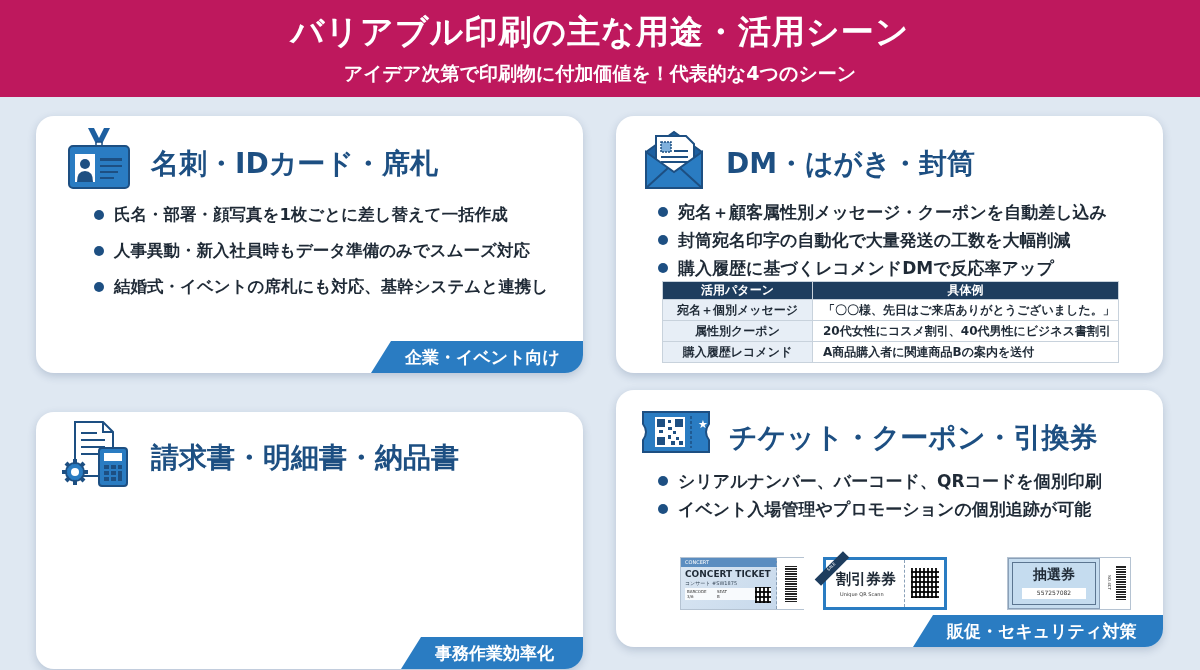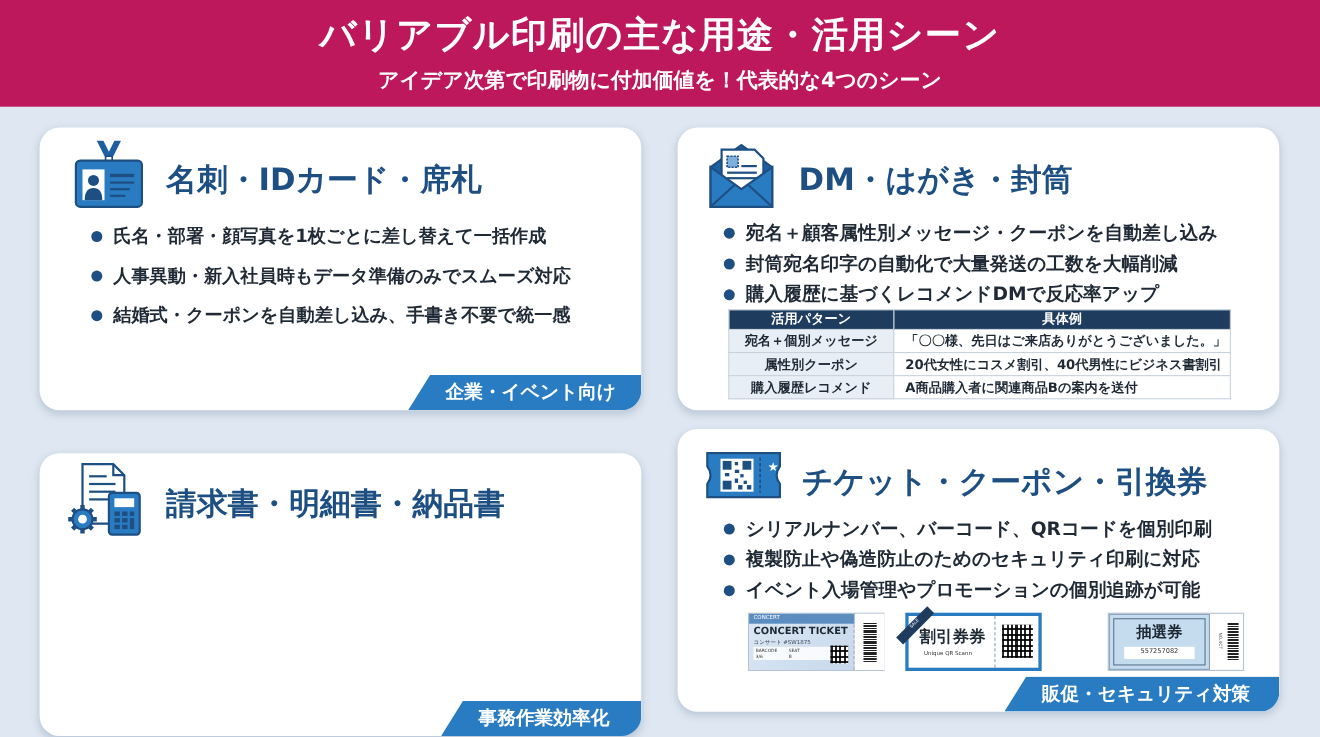--- a/index.html
+++ b/index.html
@@ -106,24 +106,24 @@
     <rect x="3" y="20" width="60" height="42" rx="4" fill="#2a7cc2" stroke="#1d4f82" stroke-width="2"></rect>
     <rect x="9" y="28" width="20" height="28" fill="#fff"></rect>
     <circle cx="19" cy="38" r="5" fill="#1d4f82"></circle>
     <path d="M11 56 Q11 45 19 45 Q27 45 27 56 Z" fill="#1d4f82"></path>
     <rect x="34" y="32" width="22" height="3" fill="#1d4f82"></rect>
     <rect x="34" y="39" width="22" height="2" fill="#1d4f82"></rect>
     <rect x="34" y="45" width="18" height="2" fill="#1d4f82"></rect>
     <rect x="34" y="51" width="14" height="2" fill="#1d4f82"></rect>
   </svg>
   <div class="card-title" style="left:115px;top:30px">名刺・IDカード・席札</div>
-  <ul class="bullets loose" style="left:45px;top:81px">
+  <ul class="bullets loose" style="left:56px;top:81px">
     <li>氏名・部署・顔写真を1枚ごとに差し替えて一括作成</li>
     <li>人事異動・新入社員時もデータ準備のみでスムーズ対応</li>
-    <li>結婚式・クーポンを自動差し込み、手書き不要で統一感</li>
+    <li>結婚式・イベントの席札にも対応、基幹システムと連携し</li>
   </ul>
   <div class="tag" style="width:212px">企業・イベント向け</div>
 </div>
 
 <div class="card" id="card-2">
   <svg class="icon" style="left:28px;top:12px" width="60" height="62" viewBox="0 0 60 62">
     <path d="M2 24 L30 4 L58 24 L58 60 L2 60 Z" fill="#1d5fa0" stroke="#1d4f82" stroke-width="2"></path>
     <path d="M12 8 L42 8 L50 16 L50 44 L12 44 Z" fill="#fff" stroke="#1d4f82" stroke-width="2"></path>
     <rect x="17" y="14" width="10" height="10" fill="#7fb0dc" stroke="#1d4f82" stroke-width="1.5" stroke-dasharray="2 1"></rect>
     <rect x="30" y="22" width="14" height="2" fill="#1d4f82"></rect>
@@ -214,21 +214,20 @@
         <rect x="38" y="31" width="4" height="4"></rect>
       <rect x="18" y="20" width="4" height="3"></rect>
         <rect x="30" y="31" width="4" height="4"></rect>
     </g>
     <line x1="50" y1="6" x2="50" y2="38" stroke="#1d4f82" stroke-width="1.5" stroke-dasharray="3 2"></line>
     <text x="57" y="18" font-size="11" fill="#fff" font-family="DejaVu Sans, sans-serif">★</text>
   </svg>
   <div class="card-title" style="left:113px;top:30px">チケット・クーポン・引換券</div>
   <ul class="bullets tight" style="left:40px;top:77px">
     <li>シリアルナンバー、バーコード、QRコードを個別印刷</li>
-    <li>複製防止や偽造防止のためのセキュリティ印刷に対応</li>
     <li>イベント入場管理やプロモーションの個別追跡が可能</li>
   </ul>
 
   <div class="ticket" style="left:64px;width:124px;background:linear-gradient(135deg,#dbe7f3,#c3d6ea);">
     <div style="position:absolute;left:0;top:0;width:96px;height:9px;background:#5b8dc0;"></div>
     <div style="position:absolute;left:4px;top:1px;font-size:5px;color:#fff;">CONCERT</div>
     <div style="position:absolute;left:4px;top:11px;font-size:9px;font-weight:bold;color:#1f2a36;white-space:nowrap;">CONCERT TICKET</div>
     <div style="position:absolute;left:4px;top:22px;font-size:5px;color:#3a4a5a;white-space:nowrap;">コンサート #SW1875</div>
     <div style="position:absolute;left:4px;top:30px;width:86px;height:12px;background:#fff;opacity:0.85;"></div>
     <div style="position:absolute;left:6px;top:31px;font-size:4px;color:#333;">BARCODE</div>

